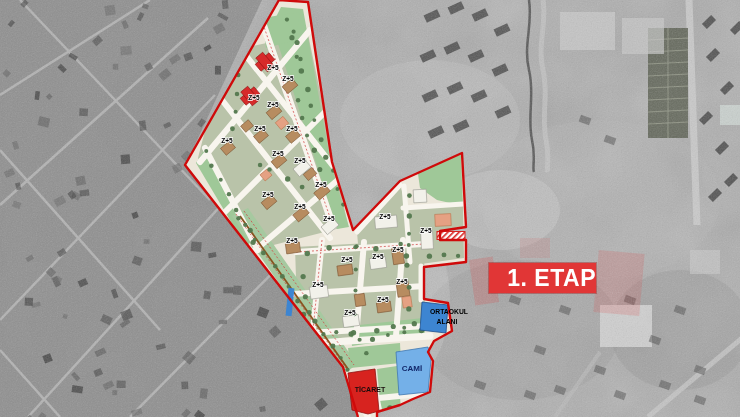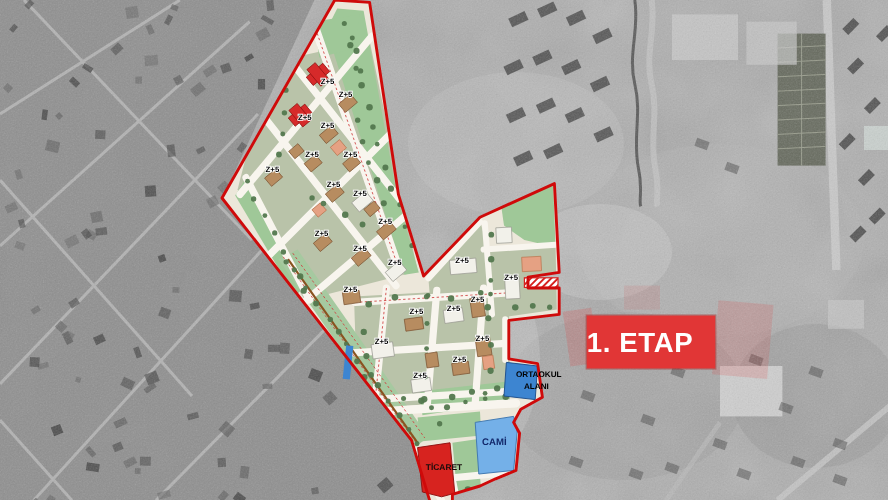--- a/index.html
+++ b/index.html
@@ -1,20 +1,20 @@
 <!DOCTYPE html>
 <html><head>
 <meta charset="utf-8">
 <style>
   html,body{margin:0;padding:0;background:#222;}
   #stage{position:relative;width:740px;height:417px;overflow:hidden;
          font-family:"Liberation Sans",sans-serif;background:#aeaeae;}
   #stage svg{position:absolute;left:0;top:0;}
-  #etap{position:absolute;left:489px;top:263px;width:107px;height:44px;
-        display:flex;align-items:center;justify-content:flex-start;
+  #etap{position:absolute;left:489px;top:263px;width:107px;height:30px;
+        display:flex;align-items:center;justify-content:flex-end;
         font-weight:bold;font-size:23px;letter-spacing:.5px;color:#fff;
         box-shadow:0 0 0 1px rgba(160,20,20,.4);}
   .zlabel{font-family:"Liberation Sans",sans-serif;font-weight:bold;font-size:6.5px;
           fill:#000;stroke:#ffffff;stroke-width:1.4px;paint-order:stroke;
           text-anchor:middle;}
   .zone-label{font-family:"Liberation Sans",sans-serif;font-weight:bold;
               text-anchor:middle;paint-order:stroke;}
 </style>
 </head>
 <body>

